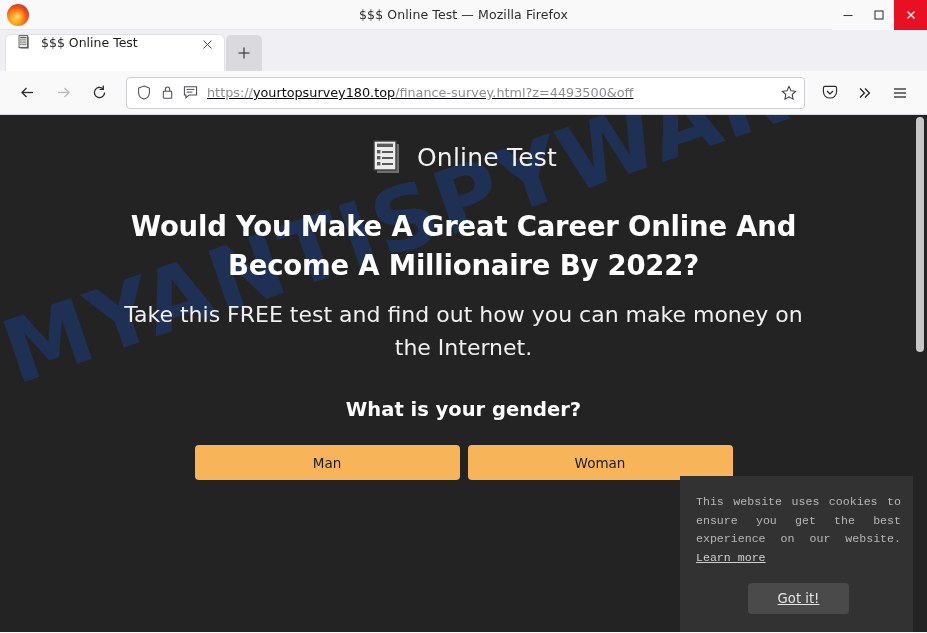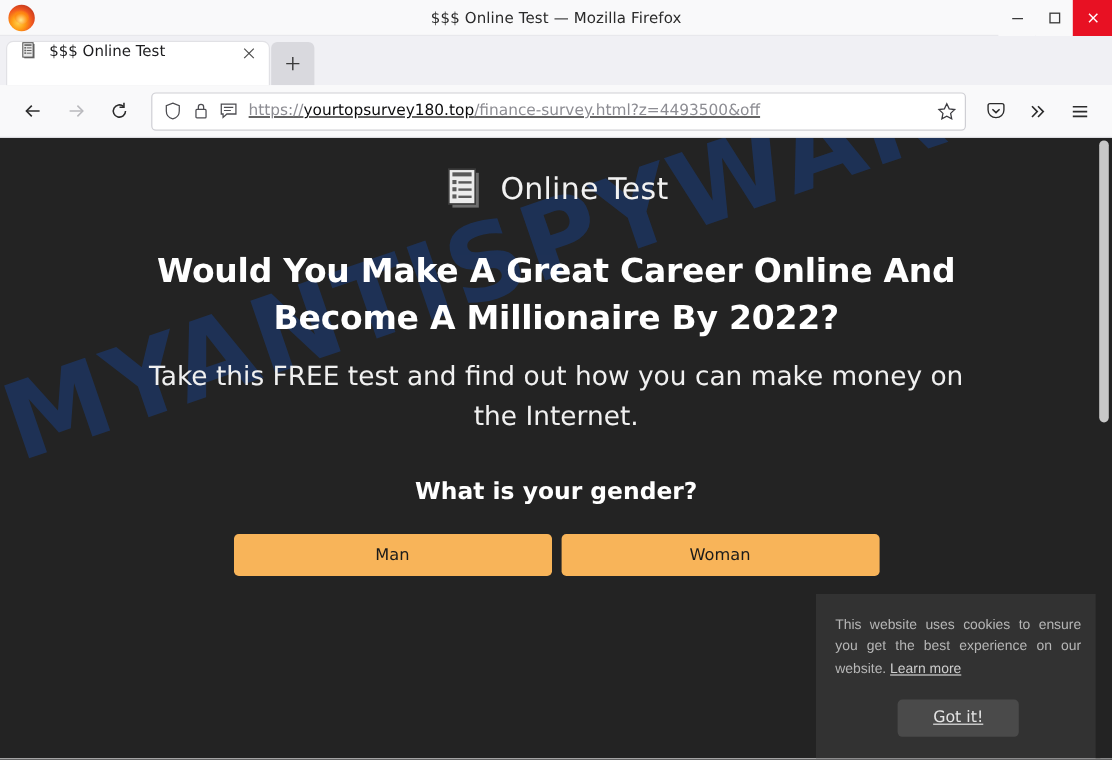--- a/index.html
+++ b/index.html
@@ -268,21 +268,21 @@
     background: #323232;
     padding: 17px 16px 18px;
     z-index: 5;
     text-align: left;
   }
   .cookie-text {
     font-size: 11.6px;
     line-height: 1.62;
     color: #b6b6b6;
     text-align: justify;
-    font-family: Liberation Sans, sans-serif;
+    font-family: Liberation Mono, monospace;
   }
   .cookie-link {
     color: #cfcfcf;
     text-decoration: underline;
     cursor: pointer;
   }
   .cookie-btn-wrap { text-align: center; margin-top: 15px; }
   .cookie-btn {
     display: inline-block;
     background: #4a4a4a;

